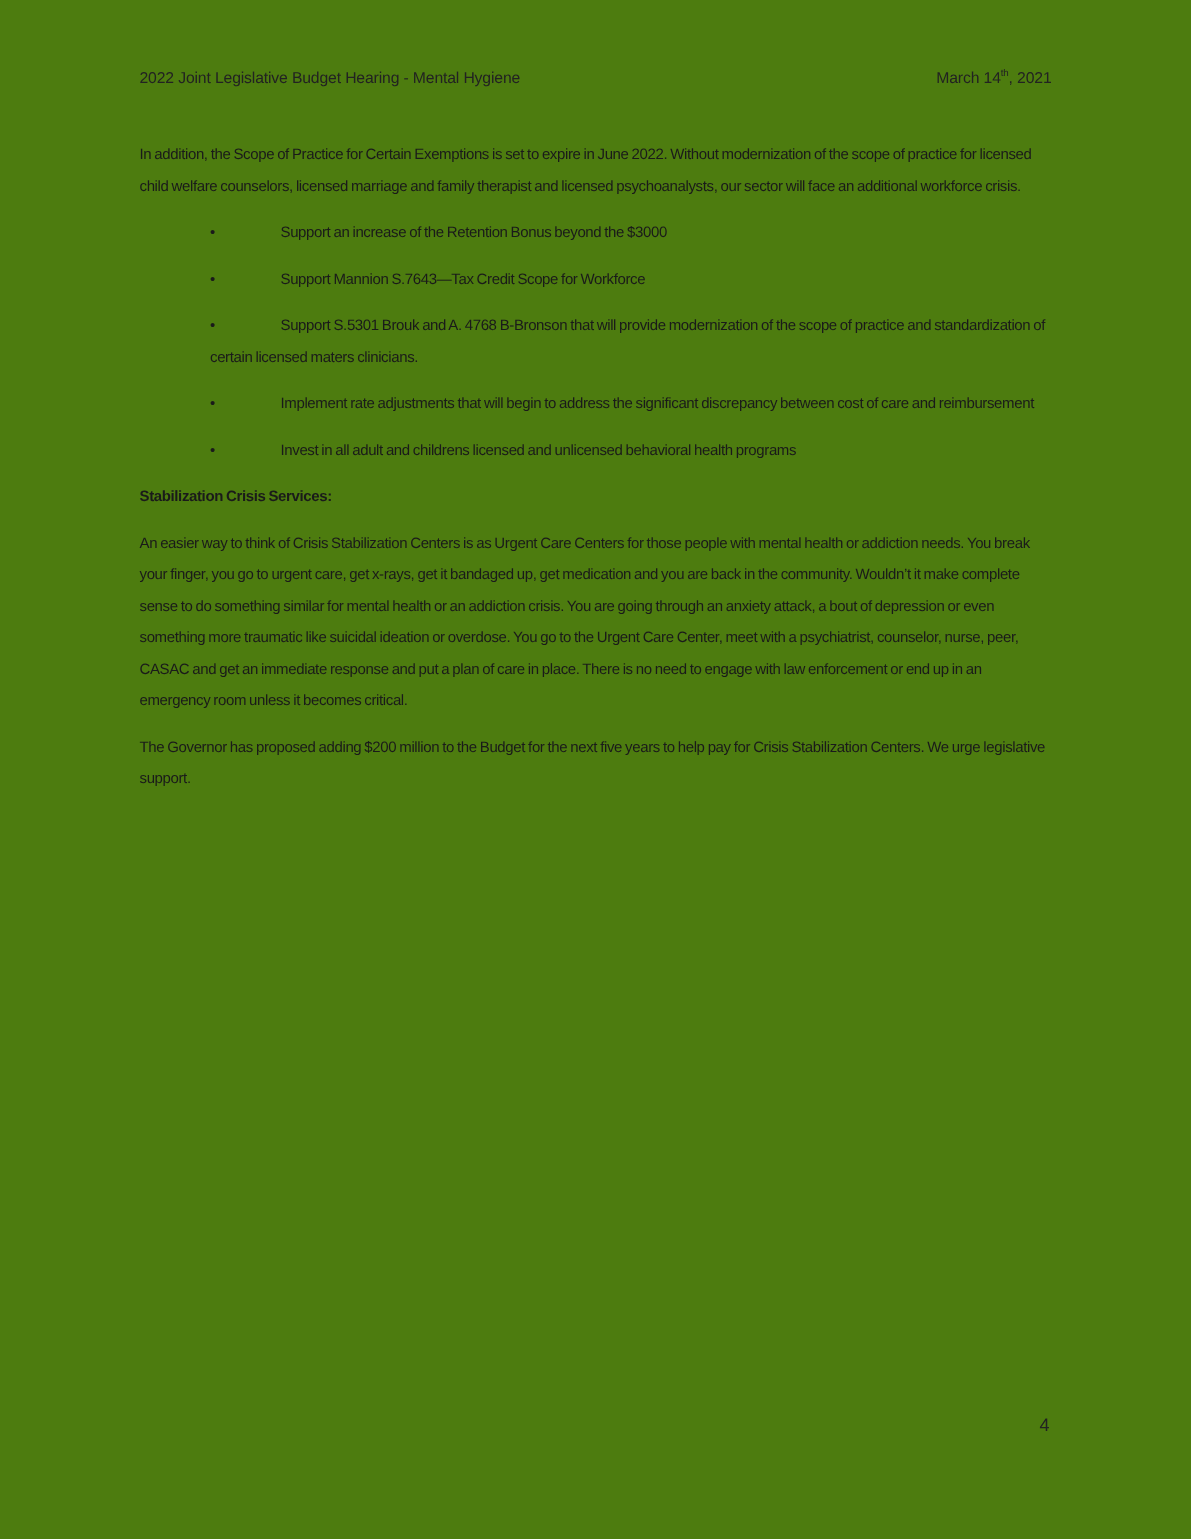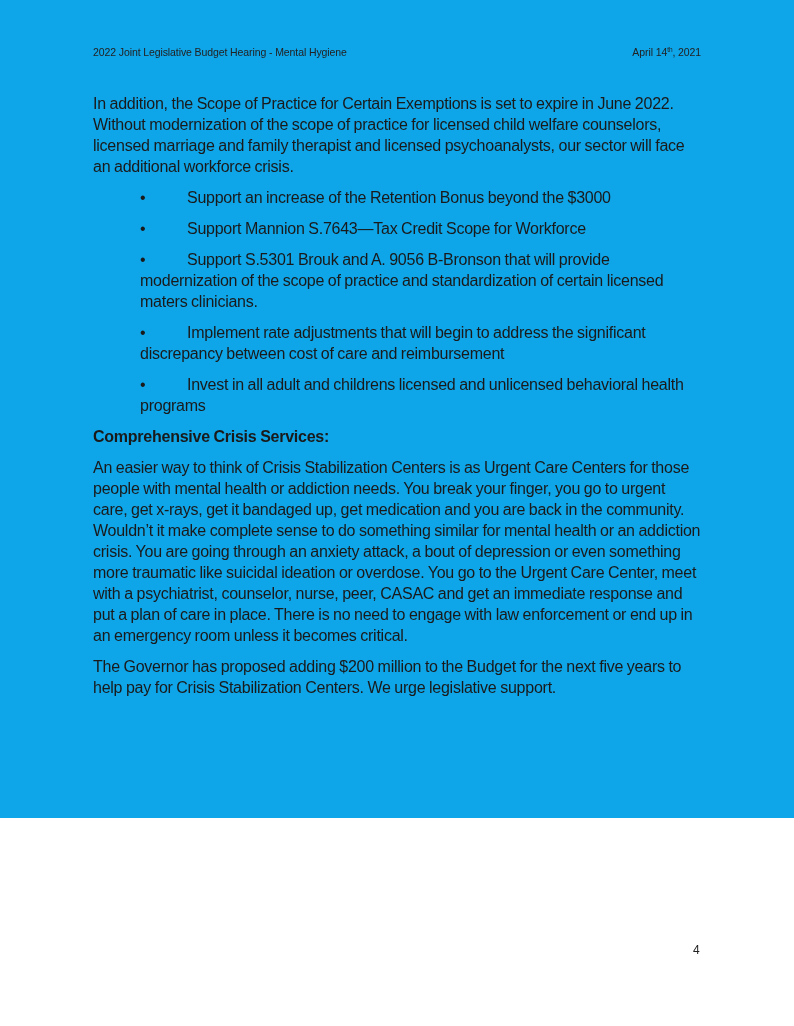--- a/index.html
+++ b/index.html
@@ -12,42 +12,42 @@
       height: 1026px;
       position: relative;
       overflow: hidden;
       font-family: "Liberation Sans", sans-serif;
       color: #1a1a1a;
     }
     .page {
       position: absolute;
       left: 0; top: 0;
       width: 794px;
-      height: 818px;
-      background: #0ea5e9;
+      height: 1026px;
+      background: #4d7c0f;
     }
     .header {
       position: absolute;
       top: 46px;
       left: 93px;
       width: 608px;
       font-size: 10.5px;
       letter-spacing: -0.1px;
       color: #222;
     }
     .header .left { position: absolute; left: 0; top: 0; white-space: nowrap; }
     .header .right { position: absolute; right: 0; top: 0; white-space: nowrap; }
     .header sup { font-size: 6.5px; vertical-align: super; line-height: 0; }
 
     .body {
       position: absolute;
       left: 93px;
       top: 93px;
       width: 610px;
-      font-size: 16px;
+      font-size: 10px;
       line-height: 21px;
       letter-spacing: -0.25px;
       word-spacing: -0.5px;
     }
     p {
       margin: 0 0 10px 0;
     }
     .bold { font-weight: bold; }
 
     .list {
@@ -74,33 +74,33 @@
       color: #222;
     }
   </style>
 </head>
 <body>
 
 <div class="page">
 
   <div class="header">
     <span class="left">2022 Joint Legislative Budget Hearing - Mental Hygiene</span>
-    <span class="right"><span>April 14</span><sup>th</sup><span>, 2021</span></span>
+    <span class="right"><span>March 14</span><sup>th</sup><span>, 2021</span></span>
   </div>
 
   <div class="body">
     <p>In addition, the Scope of Practice for Certain Exemptions is set to expire in June 2022. Without modernization of the scope of practice for licensed child welfare counselors, licensed marriage and family therapist and licensed psychoanalysts, our sector will face an additional workforce crisis.</p>
 
     <ul class="list">
       <li><span class="bullet">•</span><span>Support an increase of the Retention Bonus beyond the $3000</span></li>
       <li><span class="bullet">•</span><span>Support Mannion S.7643—Tax Credit Scope for Workforce</span></li>
-      <li><span class="bullet">•</span><span>Support S.5301 Brouk and A. 9056 B-Bronson that will provide modernization of the scope of practice and standardization of certain licensed maters clinicians.</span></li>
+      <li><span class="bullet">•</span><span>Support S.5301 Brouk and A. 4768 B-Bronson that will provide modernization of the scope of practice and standardization of certain licensed maters clinicians.</span></li>
       <li><span class="bullet">•</span><span>Implement rate adjustments that will begin to address the significant discrepancy between cost of care and reimbursement</span></li>
       <li><span class="bullet">•</span><span>Invest in all adult and childrens licensed and unlicensed behavioral health programs</span></li>
     </ul>
 
-    <p class="bold">Comprehensive Crisis Services:</p>
+    <p class="bold">Stabilization Crisis Services:</p>
     <p>An easier way to think of Crisis Stabilization Centers is as Urgent Care Centers for those people with mental health or addiction needs. You break your finger, you go to urgent care, get x-rays, get it bandaged up, get medication and you are back in the community. Wouldn’t it make complete sense to do something similar for mental health or an addiction crisis. You are going through an anxiety attack, a bout of depression or even something more traumatic like suicidal ideation or overdose. You go to the Urgent Care Center, meet with a psychiatrist, counselor, nurse, peer, CASAC and get an immediate response and put a plan of care in place.  There is no need to engage with law enforcement or end up in an emergency room unless it becomes critical.</p>
     <p>The Governor has proposed adding $200 million to the Budget for the next five years to help pay for Crisis Stabilization Centers. We urge legislative support.</p>
   </div>
 
   <div class="page-number">4</div>
 </div>
 
 </body></html>

